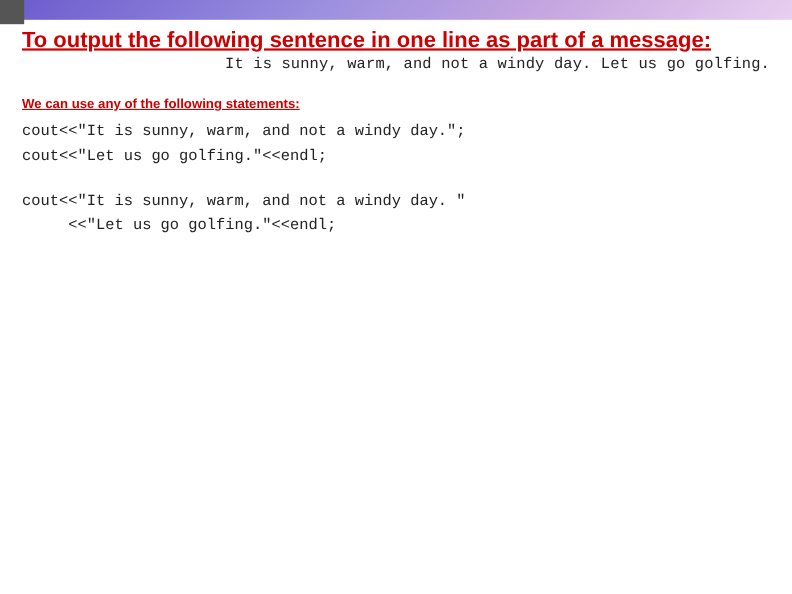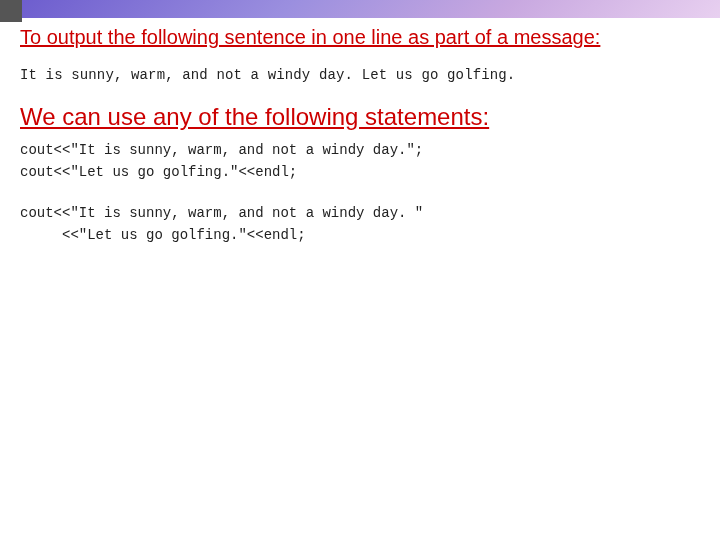--- a/index.html
+++ b/index.html
@@ -38,38 +38,39 @@
     .content {
       position: absolute;
       top: 24px;
       left: 20px;
       right: 20px;
       bottom: 10px;
     }
 
     .section-title {
       font-size: 20px;
-      font-weight: normal;
+      font-weight: bold;
       color: #cc0000;
       text-decoration: underline;
       line-height: 1.35;
-      margin-bottom: 16px;
+      margin-bottom: 0;
     }
 
     .sentence-output {
       font-family: 'Courier New', Courier, monospace;
       font-size: 14px;
       color: #222;
       margin-bottom: 20px;
       letter-spacing: 0.01em;
+      text-align: right;
     }
 
     .section-title-2 {
-      font-size: 24px;
-      font-weight: normal;
+      font-size: 12px;
+      font-weight: bold;
       color: #cc0000;
       text-decoration: underline;
       margin-bottom: 8px;
     }
 
     .code-block {
       font-family: 'Courier New', Courier, monospace;
       font-size: 14px;
       color: #222;
       line-height: 1.6;

